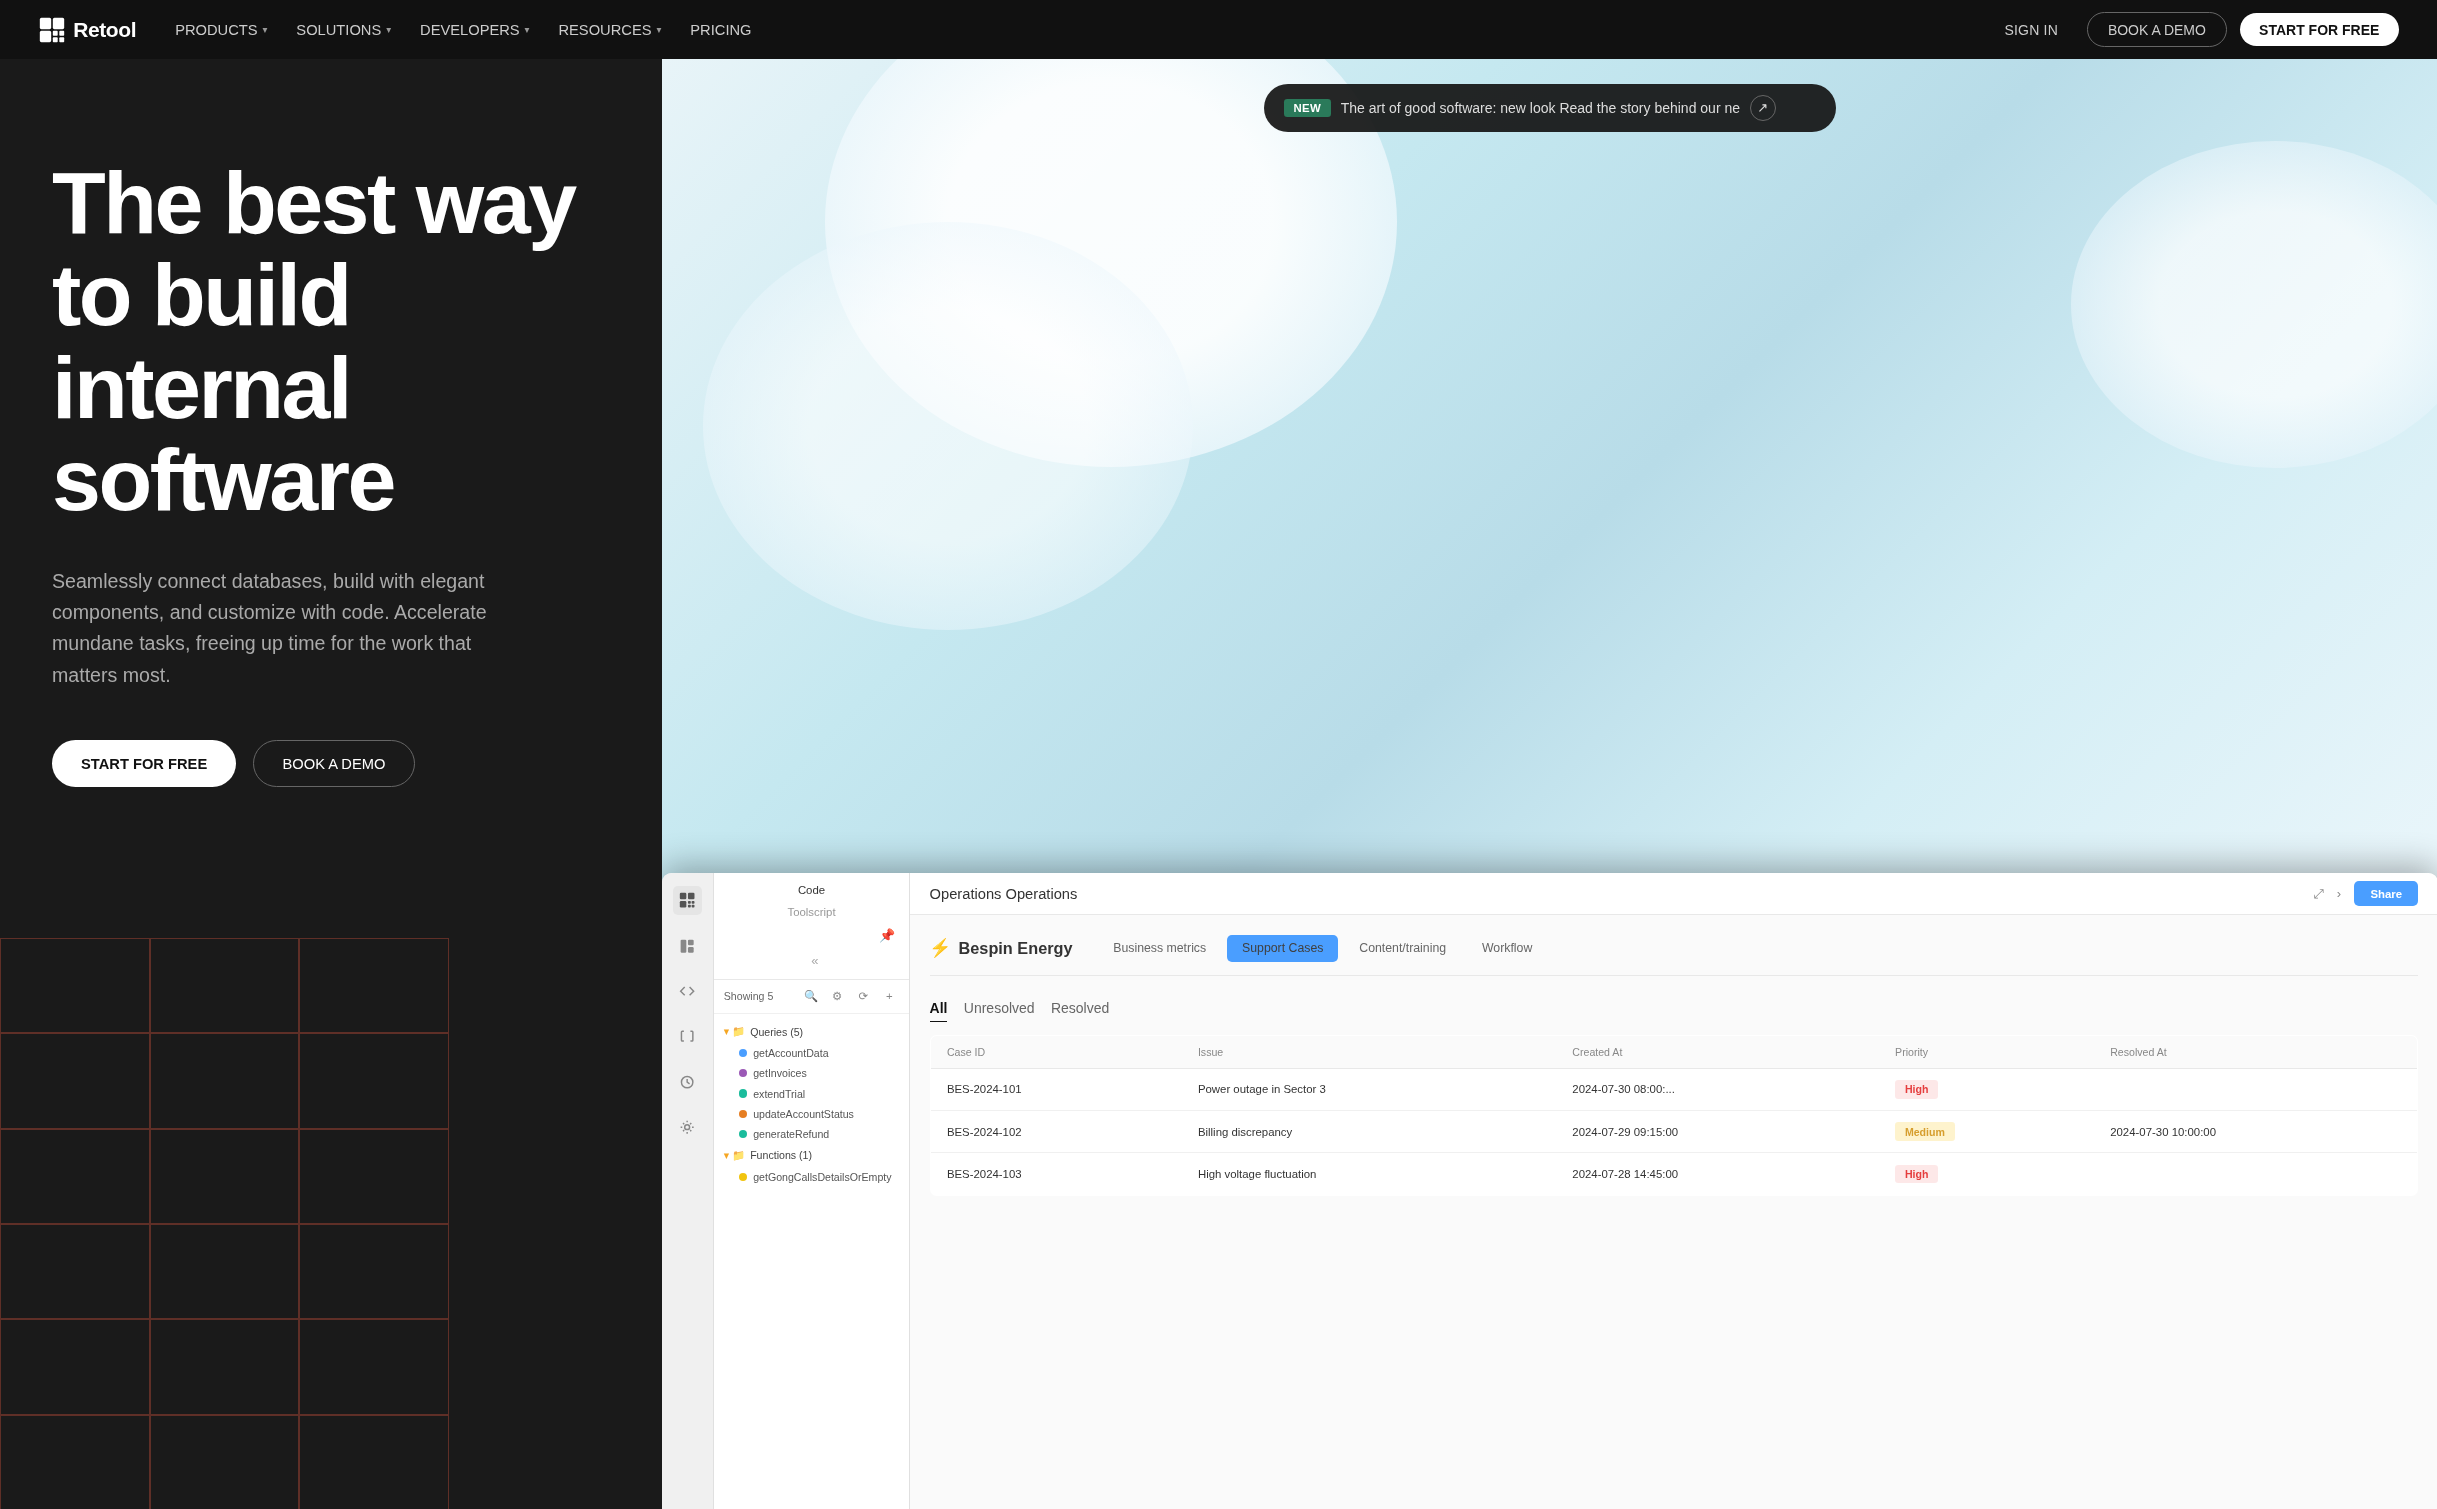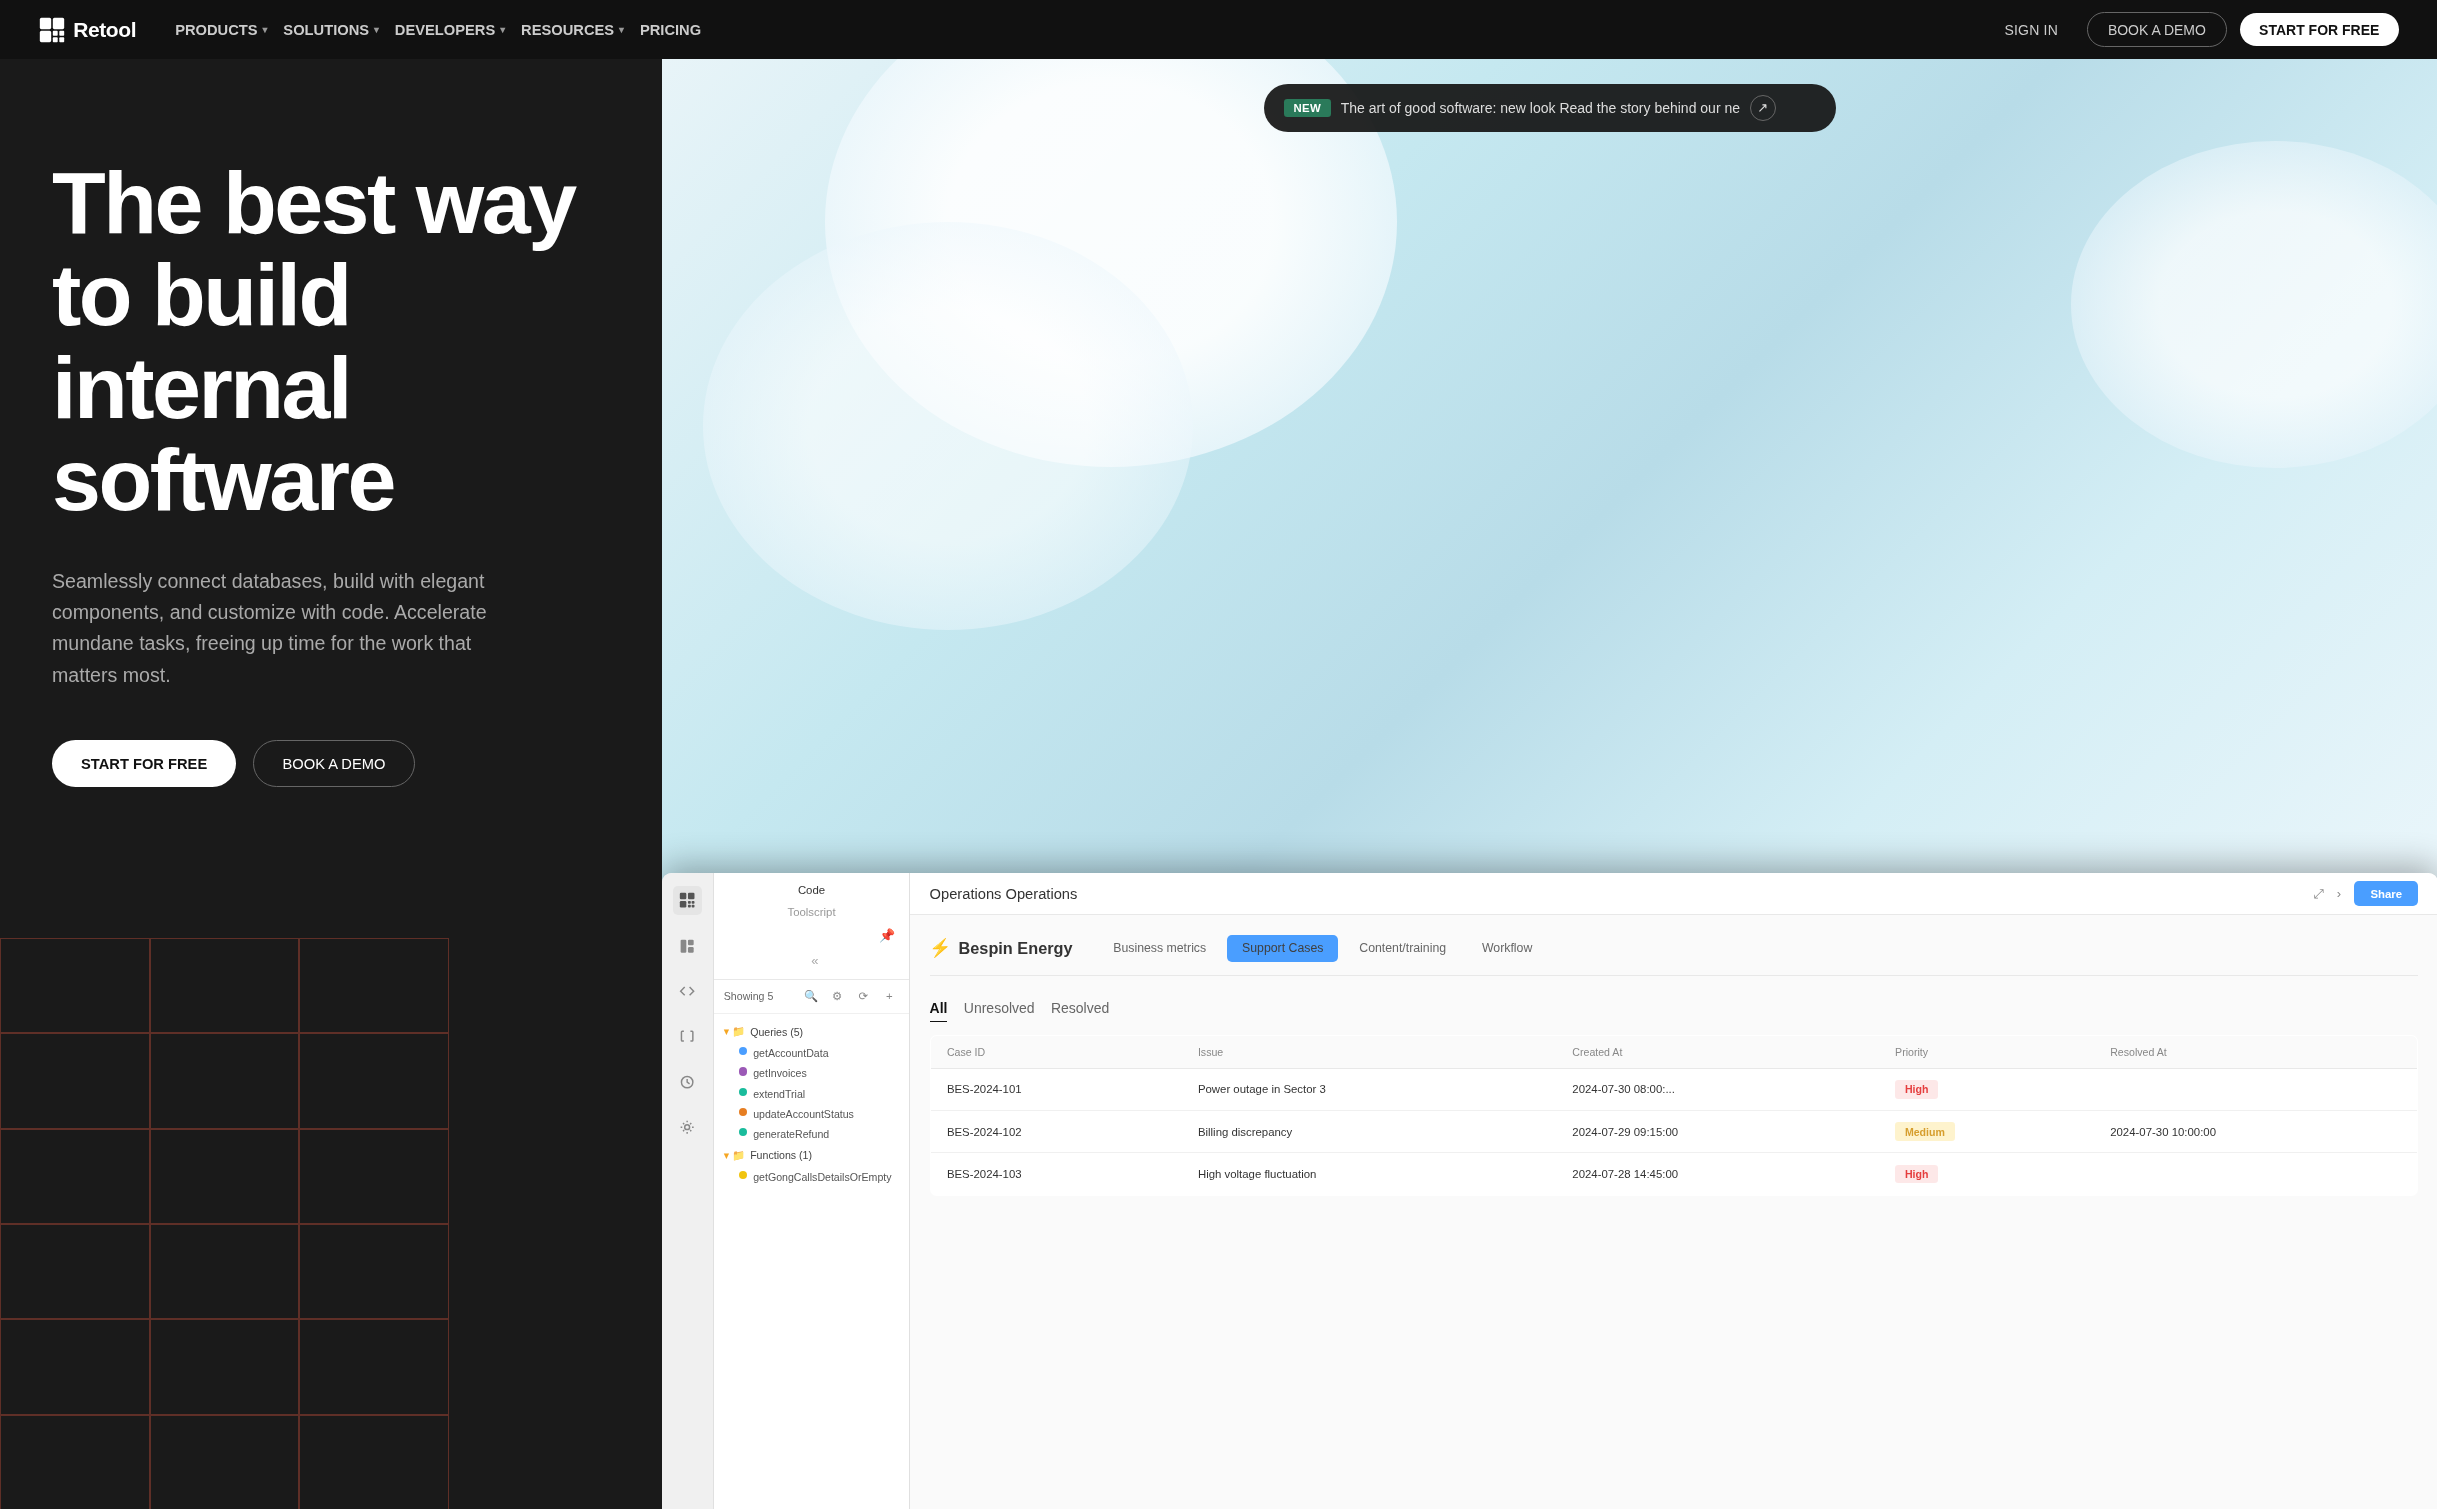--- a/index.html
+++ b/index.html
@@ -41,23 +41,22 @@
       letter-spacing: -0.4px;
     }
 
     .logo-icon {
       width: 26px;
       height: 26px;
     }
 
     .nav-links {
       display: flex;
-      gap: 16px;
+      gap: 29px;
       list-style: none;
-      font-weight: bold;
     }
 
     .nav-links li a {
       color: #ccc;
       text-decoration: none;
       font-size: 14.7px;
       display: flex;
       align-items: center;
       gap: 4.9px;
     }
@@ -396,20 +395,21 @@
     }
 
     .folder-icon {
       color: #f5a623;
       font-size: 10.6px;
     }
 
     .tree-item {
       padding: 4.1px 9.8px 4.1px 24.5px;
       display: flex;
+      align-items: center;
       gap: 6.5px;
       font-size: 10.6px;
       color: #555;
       cursor: pointer;
     }
 
     .query-dot {
       width: 8.2px;
       height: 8.2px;
       border-radius: 50%;

